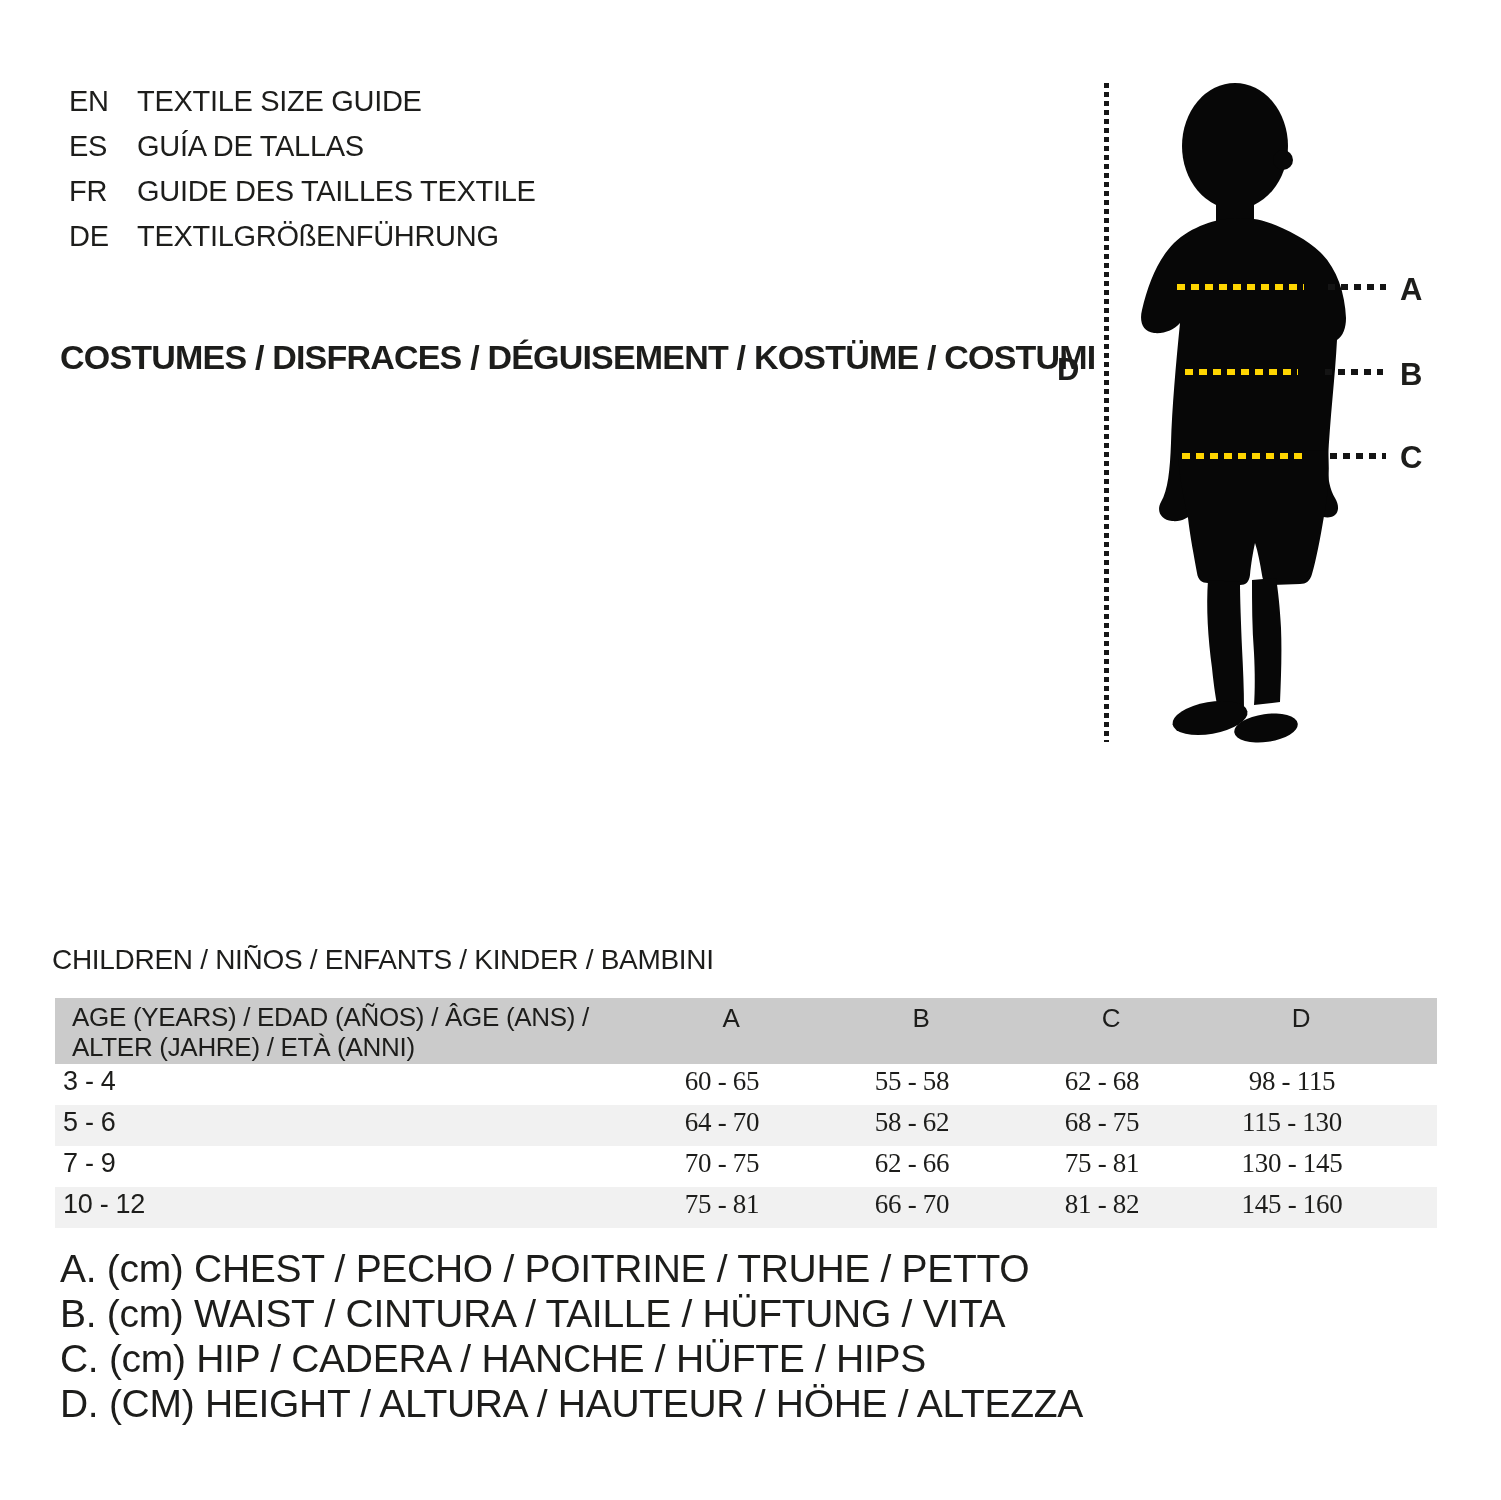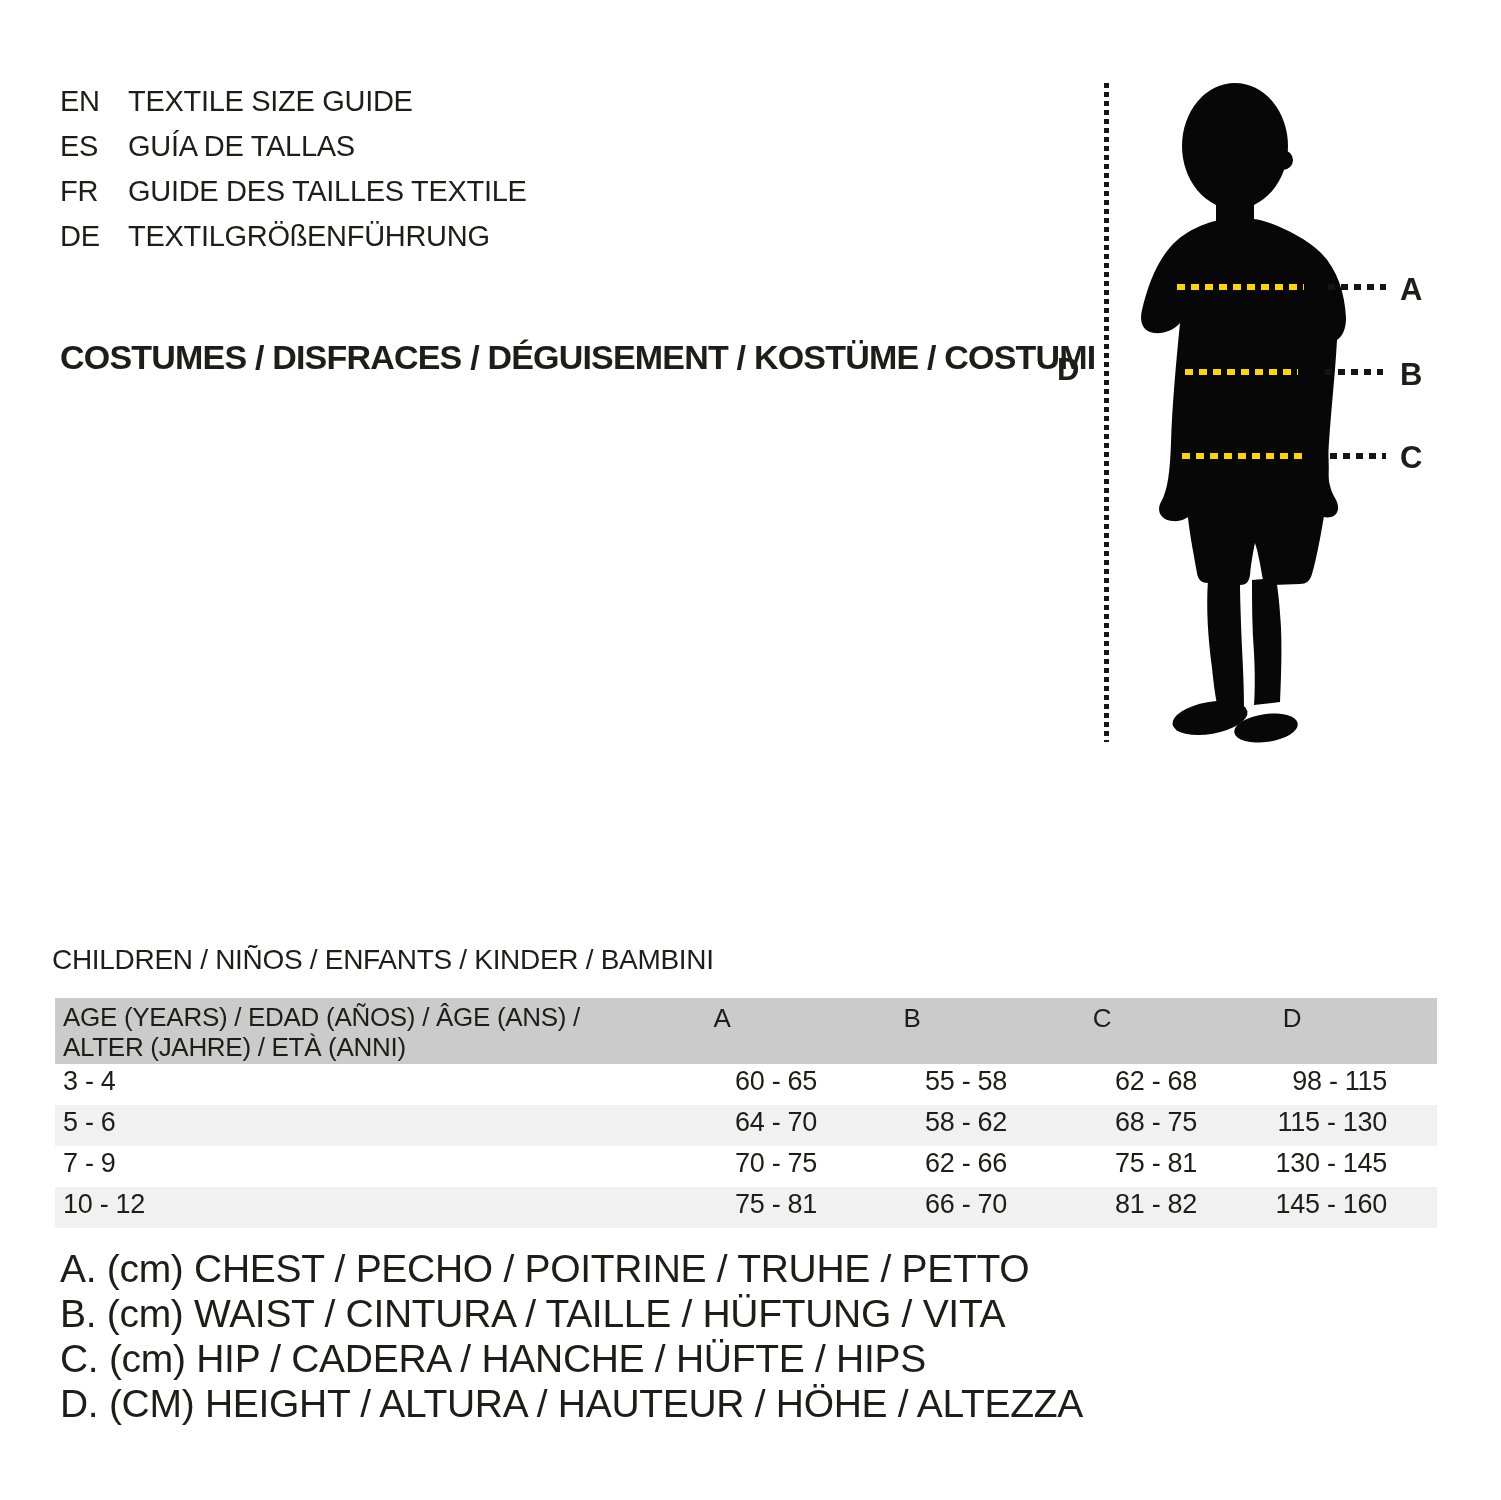--- a/index.html
+++ b/index.html
@@ -12,44 +12,44 @@
   html,body{margin:0;padding:0;}
   body{
     width:1501px;height:1500px;background:#ffffff;position:relative;overflow:hidden;
     font-family:"Liberation Sans","DejaVu Sans",sans-serif;color:var(--ink);
     letter-spacing:-0.3px;
   }
   .abs{position:absolute;}
 
   
   .lang-list{left:60px;top:84px;}
-  .lang-row{display:flex;height:45px;font-size:29px;line-height:34px;}
+  .lang-row{display:flex;height:45px;font-size:29px;line-height:34px;margin-left:9px;}
   .lang-code{width:68px;flex:0 0 68px;}
 
   
   .category-line{left:60px;top:338px;font-size:34px;font-weight:bold;letter-spacing:-0.8px;white-space:nowrap;}
 
   
   .dash-v{width:5px;background:repeating-linear-gradient(180deg,#161616 0 5px,transparent 5px 9px);}
   .dash-yellow{height:6px;background:repeating-linear-gradient(90deg,var(--yellow) 0 8px,transparent 8px 14px);}
   .dash-black{height:6px;background:repeating-linear-gradient(90deg,#141414 0 7px,transparent 7px 13px);}
   .fig-label{font-size:31px;font-weight:bold;}
 
   
   .section-heading{left:52px;top:944px;font-size:28px;white-space:nowrap;}
 
   .size-table{left:55px;top:998px;width:1382px;}
   .tgrid{display:grid;grid-template-columns:572px 190px 190px 190px 190px auto;}
-  .thead{background:var(--header-bg);height:66px;font-size:26px;}
+  .thead{background:var(--header-bg);height:66px;font-size:26px;padding-left:9px;}
   .thead .age-head{padding:4px 0 0 8px;line-height:30px;}
   .thead .col-head{text-align:center;padding-top:5px;}
   .trow{height:41px;line-height:35px;font-size:27px;}
   .trow.alt{background:var(--row-alt);}
   .cell-age{padding-left:8px;}
-  .cell-val{text-align:right;}
+  .cell-val{text-align:center;font-family:Liberation Serif, serif;}
 
   .legend{left:60px;top:1252px;}
   .legend-item{height:45px;font-size:39px;line-height:34px;white-space:nowrap;}
 </style>
 </head>
 <body>
 
 <div class="abs lang-list">
   <div class="lang-row">
     <span class="lang-code">EN</span>

